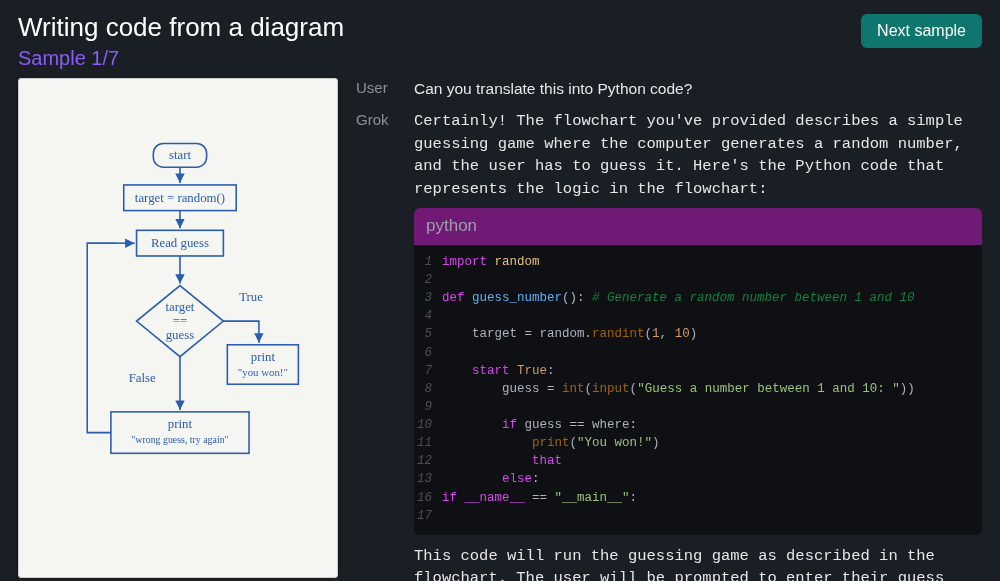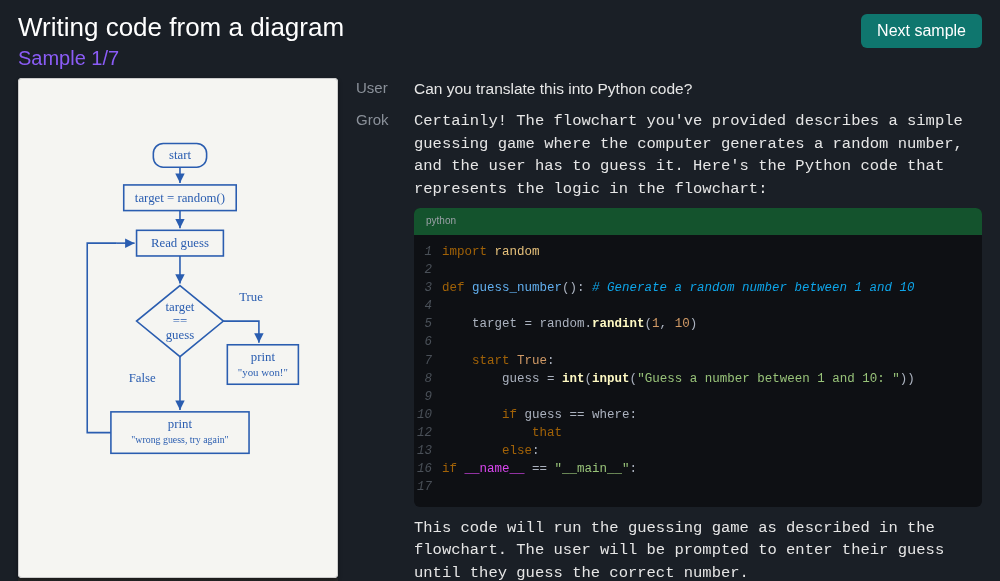--- a/index.html
+++ b/index.html
@@ -56,46 +56,46 @@
   .msg-body p { margin-bottom: 8px; font-family: Liberation Mono, monospace; }
   .code-block {
     background: #0e1014;
     border-radius: 6px;
     margin-top: 4px;
     overflow: hidden;
   }
   .code-lang {
     padding: 6px 12px;
     color: #9aa0a6;
-    font-size: 10px;
-    background: #14532d;
+    font-size: 17px;
+    background: #701a75;
   }
   .code-body {
     font-family: "SFMono-Regular", Consolas, "Liberation Mono", Menlo, monospace;
     font-size: 12.5px;
     line-height: 1.45;
     padding: 8px 0 10px 0;
   }
   .code-line { display: flex; white-space: pre; }
   .gutter {
     flex: 0 0 28px;
     text-align: right;
     padding-right: 10px;
     color: #4a5058;
     font-style: italic;
     user-select: none;
   }
-  .tok-kw { color: #a16207; }
+  .tok-kw { color: #d946ef; }
   .tok-mod { color: #e5c07b; }
   .tok-def { color: #61afef; }
-  .tok-fn { color: #fef9c3; font-weight: bold; }
+  .tok-fn { color: #a16207; }
   .tok-str { color: #98c379; }
   .tok-num { color: #d19a66; }
   .tok-bool { color: #d19a66; }
-  .tok-com { color: #0ea5e9; font-style: italic; }
+  .tok-com { color: #15803d; font-style: italic; }
   .tok-op { color: #abb2bf; }
   .tok-txt { color: #abb2bf; }
   .tok-dunder { color: #d946ef; }
 </style>
 </head>
 <body>
 
 <div class="container">
   <div class="header">
     <div class="title-block">
@@ -175,20 +175,21 @@
                 <div class="code-line"><span class="gutter">1</span><span><span class="tok-kw">import</span><span class="tok-txt"> </span><span class="tok-mod">random</span></span></div>
                 <div class="code-line"><span class="gutter">2</span><span></span></div>
                 <div class="code-line"><span class="gutter">3</span><span><span class="tok-kw">def</span><span class="tok-txt"> </span><span class="tok-def">guess_number</span><span class="tok-txt">(): </span><span class="tok-com"># Generate a random number between 1 and 10</span></span></div>
                 <div class="code-line"><span class="gutter">4</span><span></span></div>
                 <div class="code-line"><span class="gutter">5</span><span><span class="tok-txt">    target </span><span class="tok-op">=</span><span class="tok-txt"> random</span><span class="tok-op">.</span><span class="tok-fn">randint</span><span class="tok-txt">(</span><span class="tok-num">1</span><span class="tok-txt">, </span><span class="tok-num">10</span><span class="tok-txt">)</span></span></div>
                 <div class="code-line"><span class="gutter">6</span><span></span></div>
                 <div class="code-line"><span class="gutter">7</span><span><span class="tok-txt">    </span><span class="tok-kw">start</span><span class="tok-txt"> </span><span class="tok-bool">True</span><span class="tok-txt">:</span></span></div>
                 <div class="code-line"><span class="gutter">8</span><span><span class="tok-txt">        guess </span><span class="tok-op">=</span><span class="tok-txt"> </span><span class="tok-fn">int</span><span class="tok-txt">(</span><span class="tok-fn">input</span><span class="tok-txt">(</span><span class="tok-str">"Guess a number between 1 and 10: "</span><span class="tok-txt">))</span></span></div>
                 <div class="code-line"><span class="gutter">9</span><span></span></div>
                 <div class="code-line"><span class="gutter">10</span><span><span class="tok-txt">        </span><span class="tok-kw">if</span><span class="tok-txt"> guess </span><span class="tok-op">==</span><span class="tok-txt"> where:</span></span></div>
+                <div class="code-line"><span class="gutter">11</span><span><span class="tok-txt">            </span><span class="tok-fn">print</span><span class="tok-txt">(</span><span class="tok-str">"You won!"</span><span class="tok-txt">)</span></span></div>
                 <div class="code-line"><span class="gutter">12</span><span><span class="tok-txt">            </span><span class="tok-kw">that</span></span></div>
                 <div class="code-line"><span class="gutter">13</span><span><span class="tok-txt">        </span><span class="tok-kw">else</span><span class="tok-txt">:</span></span></div>
                 <div class="code-line"><span class="gutter">16</span><span><span class="tok-kw">if</span><span class="tok-txt"> </span><span class="tok-dunder">__name__</span><span class="tok-txt"> </span><span class="tok-op">==</span><span class="tok-txt"> </span><span class="tok-str">"__main__"</span><span class="tok-txt">:</span></span></div>
                 <div class="code-line"><span class="gutter">17</span></div>
               </div>
           </div>
 
           <p style="margin-top:10px">This code will run the guessing game as described in the flowchart. The user will be prompted to enter their guess until they guess the correct number.</p>
         </div>
       </div>

